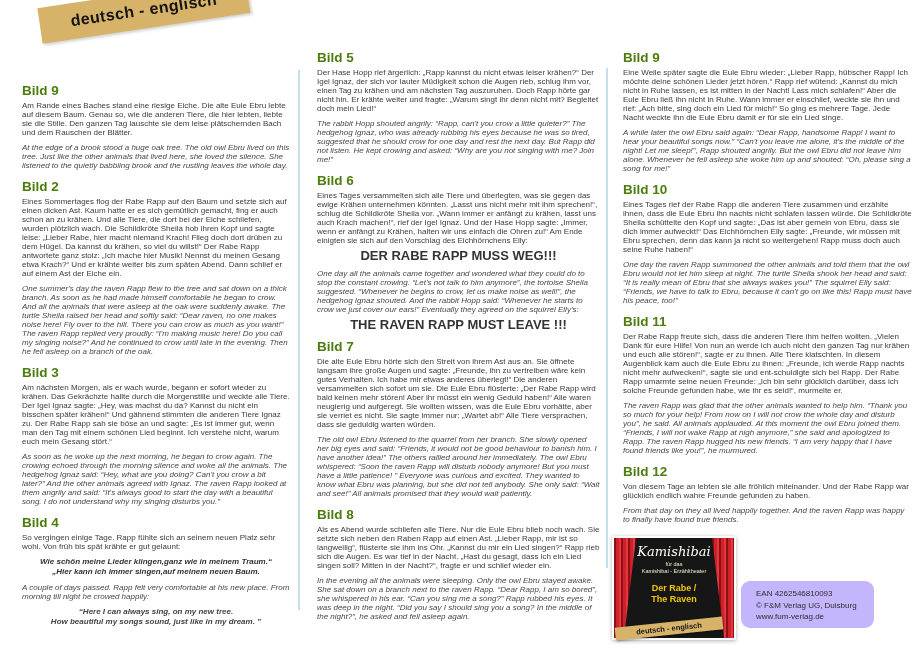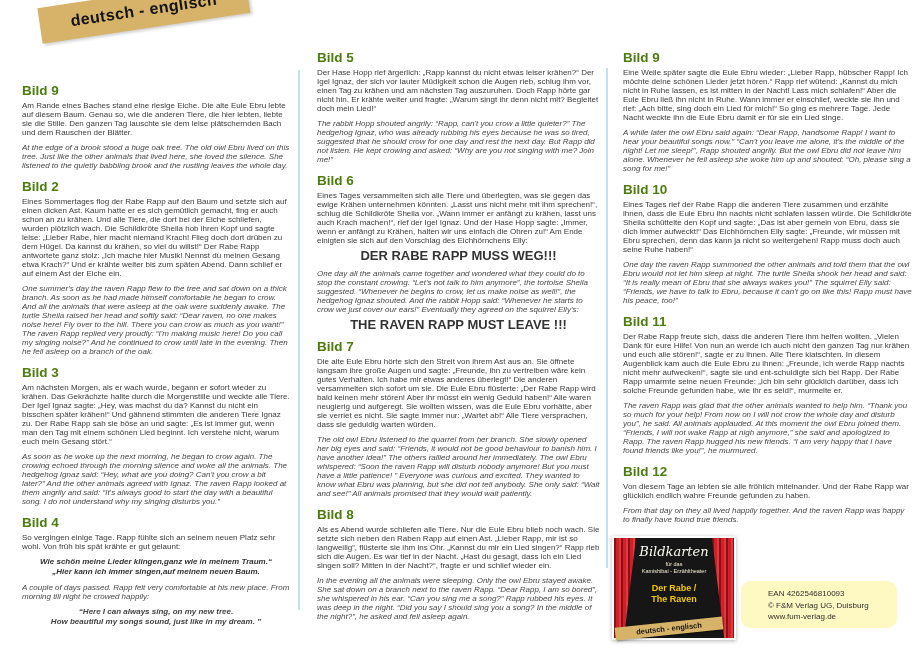--- a/index.html
+++ b/index.html
@@ -49,22 +49,22 @@
   .bk-sub{color:#f3ecd2;font-size:5.5px;line-height:7px;margin-top:2px;}
   .bk-product{color:#f0c808;font-weight:bold;font-size:9px;line-height:11px;margin-top:8px;}
   .logo-banner{
     position:absolute;left:3px;bottom:5px;width:108px;height:13px;background:#d7b269;
     transform:rotate(-6deg);display:flex;align-items:center;justify-content:center;
     box-shadow:1px 1px 2px rgba(0,0,0,0.35);
   }
   .logo-banner span{font-weight:bold;font-size:7.5px;color:#141414;}
   
   .info-box{
-    position:absolute;left:741px;top:581px;width:156px;height:47px;background:#fef9c3;
-    border-radius:9px;box-sizing:border-box;padding:7px 8px 0 27px;
+    position:absolute;left:741px;top:581px;width:133px;height:47px;background:#c4b5fd;
+    border-radius:9px;box-sizing:border-box;padding:7px 8px 0 15px;
   }
   .info-line{font-size:8px;line-height:11.5px;color:#2e2e2e;}
 </style>
 </head>
 <body>
 
 <div class="page">
 
   <div class="top-banner">
     <span>deutsch - englisch</span>
@@ -154,21 +154,21 @@
       </div>
     </div>
 
   </div>
 
   <div class="logo-card">
     <div class="stage">
       <div class="curtain left"></div>
       <div class="curtain right"></div>
       <div class="stage-text">
-        <div class="bk-title">Bildkarten</div>
+        <div class="bk-title">Kamishibai</div>
         <div class="bk-sub">
           <div>für das</div>
           <div>Kamishibai - Erzähltheater</div>
         </div>
         <div class="bk-product">
           <div>Der Rabe /</div>
           <div>The Raven</div>
         </div>
       </div>
     </div>

